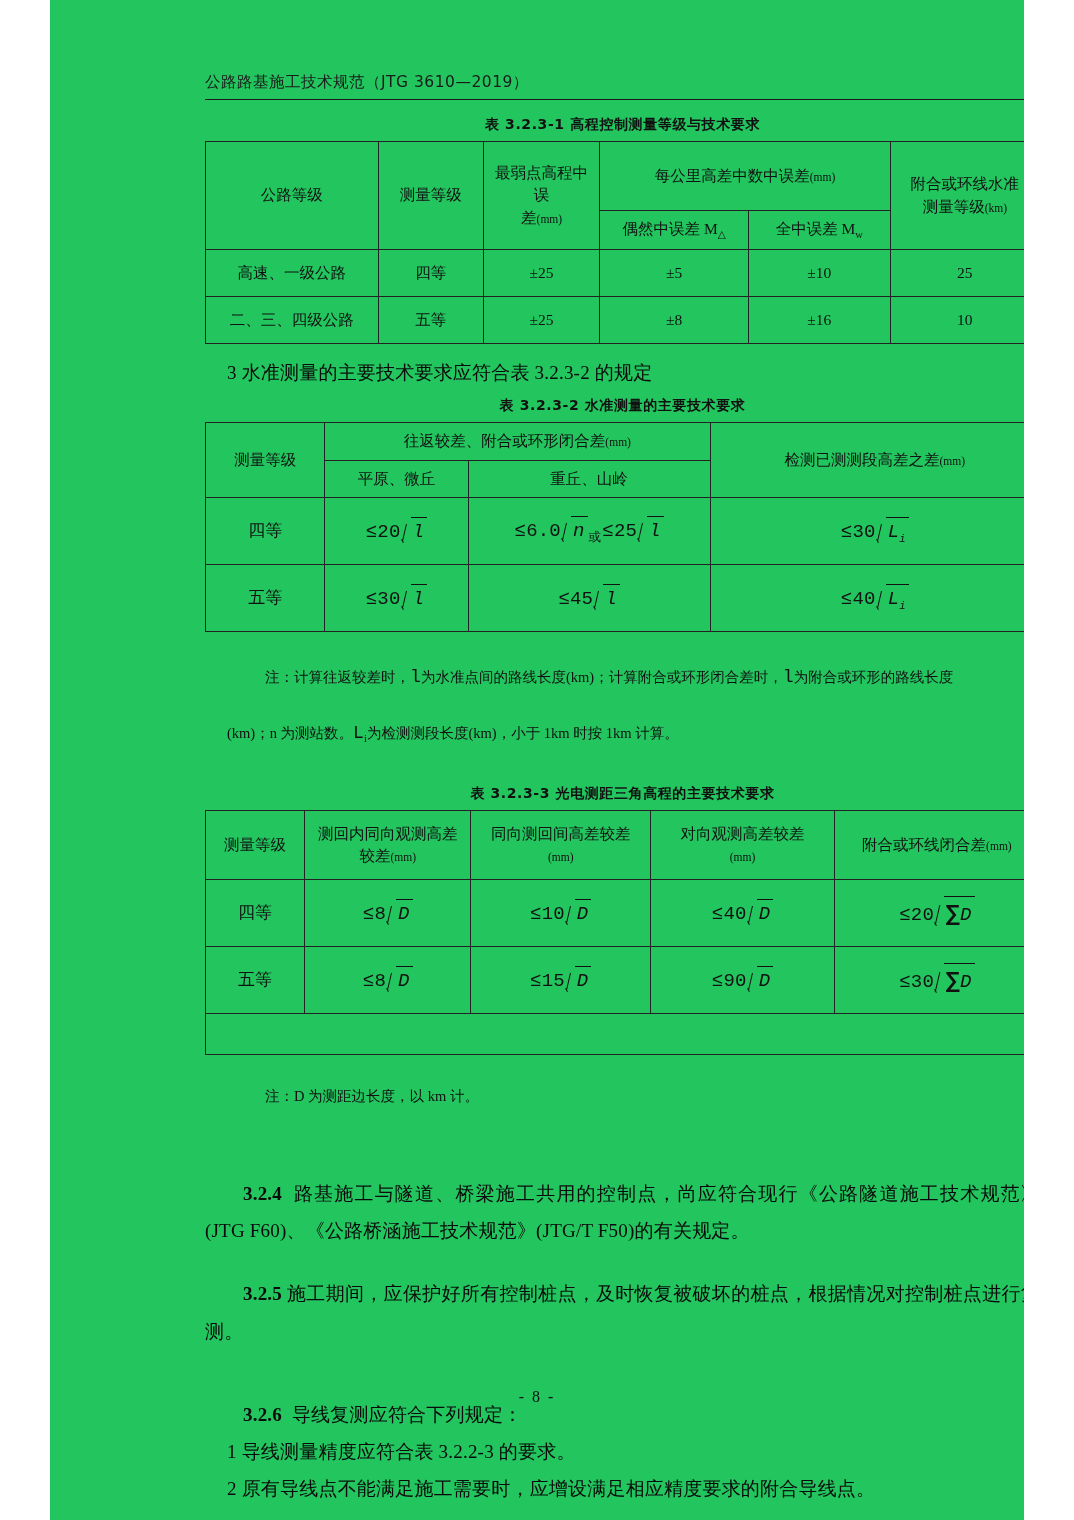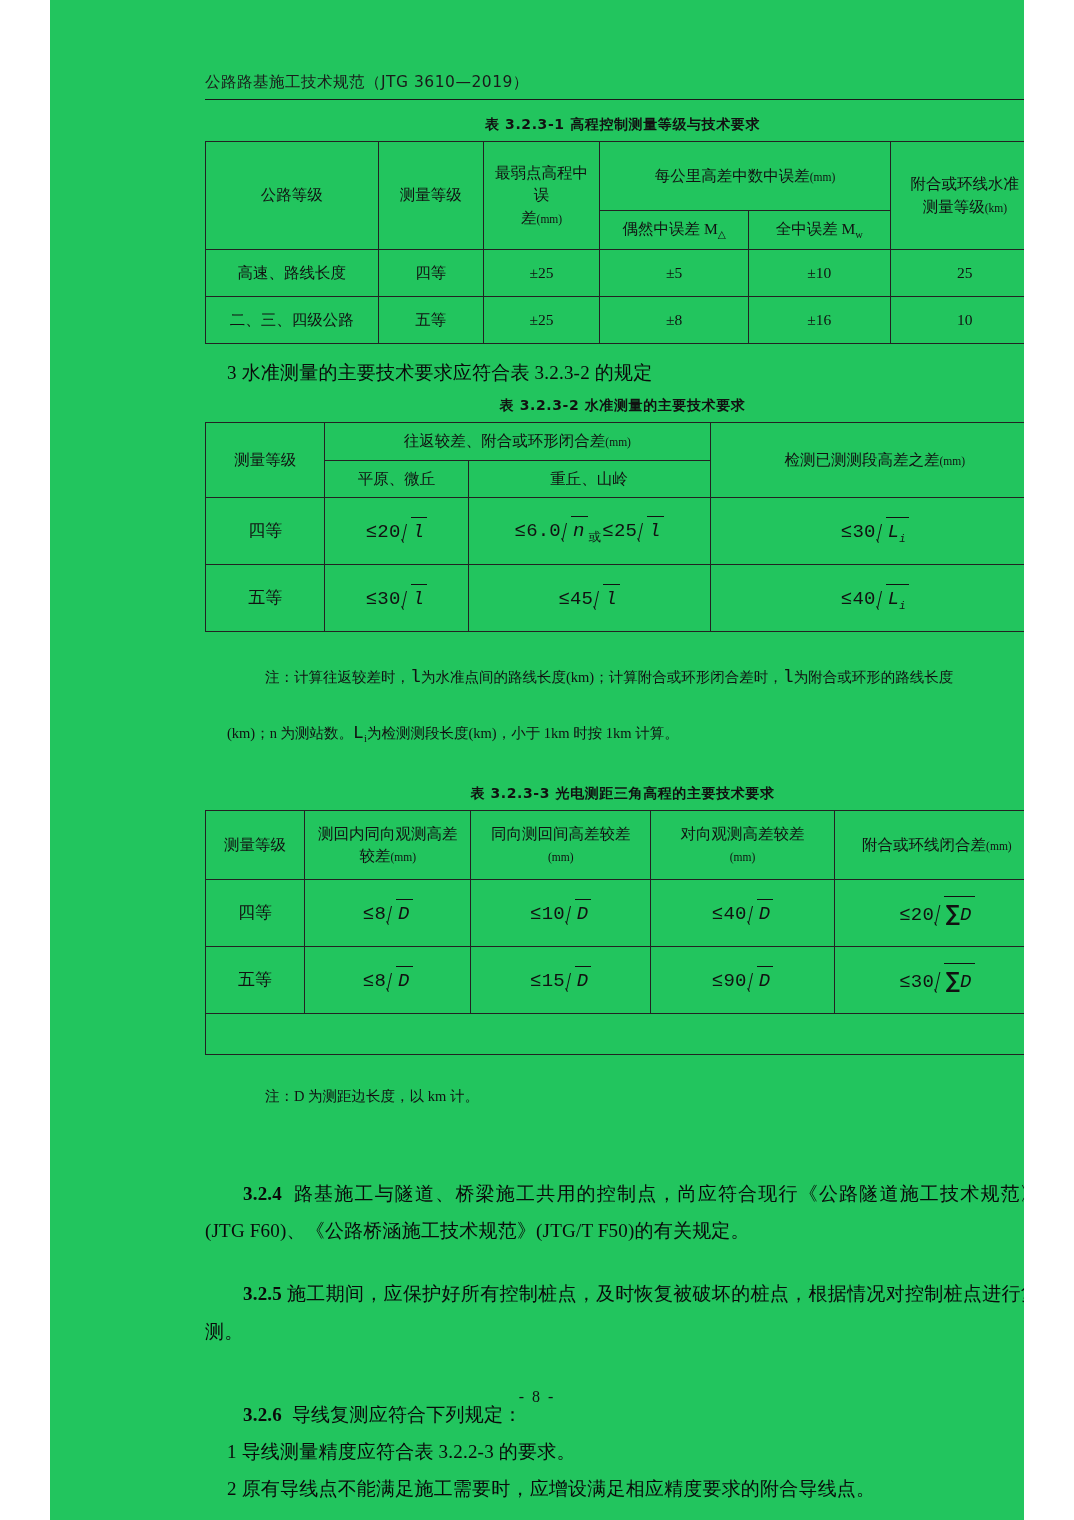--- a/index.html
+++ b/index.html
@@ -195,21 +195,21 @@
         </tr>
         <tr>
           <td class="hcell">
             <span>偶然中误差 M</span><span class="sub">△</span>
           </td>
           <td class="hcell">
             <span>全中误差 M</span><span class="sub">w</span>
           </td>
         </tr>
         <tr class="r1">
-          <td>高速、路线长度</td>
+          <td>高速、一级公路</td>
           <td>四等</td>
           <td>±25</td>
           <td>±5</td>
           <td>±10</td>
           <td>25</td>
         </tr>
         <tr class="r1">
           <td>二、三、四级公路</td>
           <td>五等</td>
           <td>±25</td>

